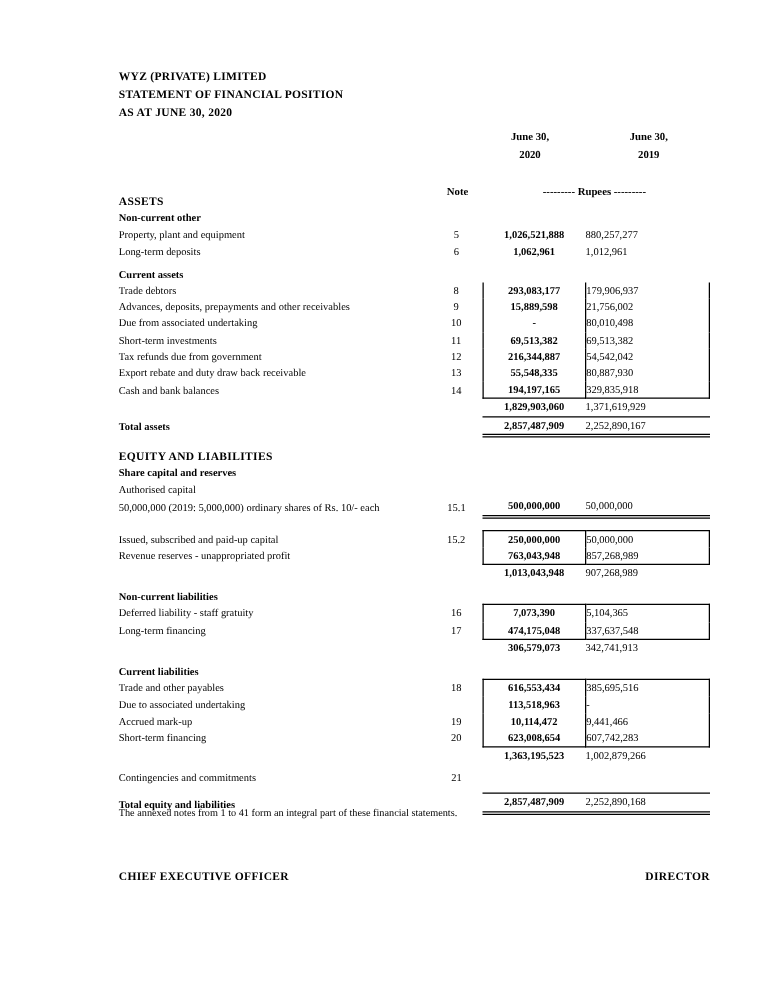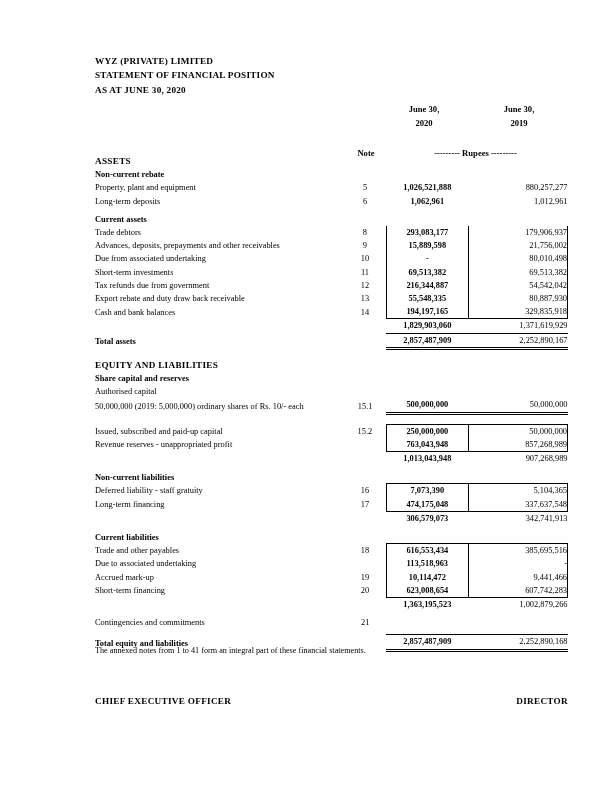--- a/index.html
+++ b/index.html
@@ -66,21 +66,21 @@
   table.stmt td {
     padding: 0;
     vertical-align: bottom;
     height: 13.2px;
     line-height: 13.2px;
     white-space: nowrap;
   }
   td.label   { width: 250px; text-align: left; padding-left: 0px; }
   td.note    { width: 42px;  text-align: center; }
   td.v2020   { width: 82px;  text-align: center;  padding-right: 5px; font-weight: bold; }
-  td.v2019   { width: 99px;  text-align: right;  padding-right: 5px; }
+  td.v2019   { width: 99px;  text-align: left;  padding-right: 5px; }
 
   tr.section td.label { font-weight: bold; }
   tr.head td.label    { font-weight: bold; font-size: 9.2px; letter-spacing: 0.3px; }
   tr.spacer td { height: 9px; line-height: 9px; }
   tr.smallspacer td { height: 5px; line-height: 5px; }
 
   
   td.bx-l  { border-left: 1px solid #000; }
   td.bx-r  { border-right: 1px solid #000; }
   td.bx-t  { border-top: 1px solid #000; }
@@ -135,21 +135,21 @@
     <tbody>
 
       <tr class="head">
         <td class="label">ASSETS</td>
         <td class="note"></td>
         <td class="v2020"></td>
         <td class="v2019"></td>
       </tr>
 
       <tr class="section">
-        <td class="label">Non-current rebate</td>
+        <td class="label">Non-current other</td>
         <td class="note"></td>
         <td class="v2020"></td>
         <td class="v2019"></td>
       </tr>
 
       <tr>
         <td class="label">Property, plant and equipment</td>
         <td class="note">5</td>
         <td class="v2020">1,026,521,888</td>
         <td class="v2019">880,257,277</td>

